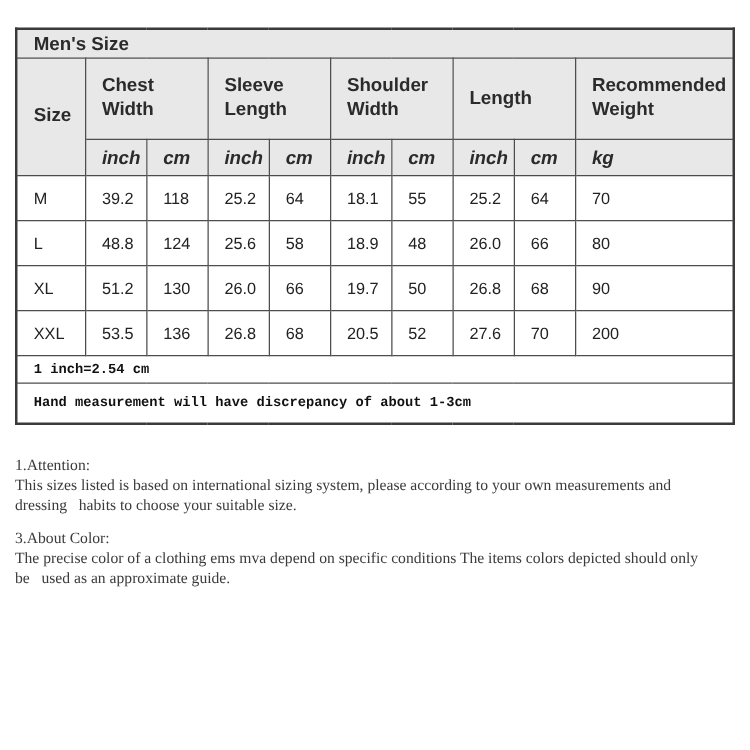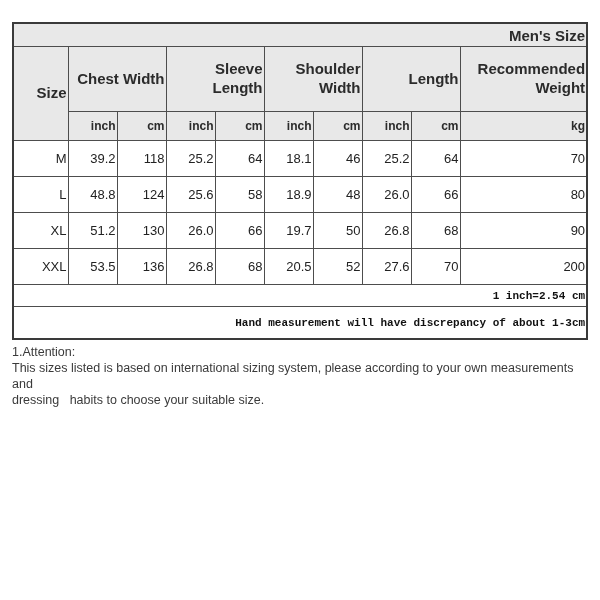--- a/index.html
+++ b/index.html
@@ -7,37 +7,37 @@
     width:600px;height:600px;background:#ffffff;
     font-family:"Liberation Sans",sans-serif;color:#2b2b2b;
   }
   .page{padding:22px 12px 0 12px;}
 
   table.size-table{
     width:576px;border-collapse:collapse;table-layout:fixed;
     border:2px solid #3a3a3a;
   }
   table.size-table td{
-    border:1px solid #4d4d4d;text-align:right;vertical-align:middle;
-    padding:0 1px;overflow:hidden;
+    border:1px solid #4d4d4d;text-align:left;vertical-align:middle;
+    padding:0 13px;overflow:hidden;
   }
   td.hdr{background:#e8e8e8;font-weight:bold;}
   td.title-cell{height:22px;font-size:15px;}
   td.group-cell{height:64px;font-size:15px;line-height:1.25;}
-  td.unit-cell{height:28px;font-size:12px;}
+  td.unit-cell{height:28px;font-size:15px;font-style:italic;}
   td.data-cell{height:35px;font-size:13px;font-weight:normal;color:#222;background:#fff;}
   td.note-cell{
     background:#fff;color:#111;
     font-family:"Liberation Mono","DejaVu Sans Mono",monospace;
     font-weight:bold;font-size:11px;
   }
   td.note-1{height:21px;margin-top:28px;}
   td.note-2{height:31px;border-top:3px double #4d4d4d;}
 
-  .paragraphs{margin-top:4px;}
+  .paragraphs{margin-top:24px;font-family:Liberation Serif, serif;}
   .para{
     white-space:pre-wrap;
     font-size:12.5px;line-height:16px;color:#3a3a3a;
     margin:0 0 10px 0;
   }
 </style>
 </head>
 <body>
 
 <div class="page">
@@ -82,21 +82,21 @@
       <td class="hdr unit-cell">kg</td>
     </tr>
 
     <tr>
       <td class="data-cell">M</td>
       <td class="data-cell">39.2</td>
       <td class="data-cell">118</td>
       <td class="data-cell">25.2</td>
       <td class="data-cell">64</td>
       <td class="data-cell">18.1</td>
-      <td class="data-cell">46</td>
+      <td class="data-cell">55</td>
       <td class="data-cell">25.2</td>
       <td class="data-cell">64</td>
       <td class="data-cell">70</td>
     </tr>
 
     <tr>
       <td class="data-cell">L</td>
       <td class="data-cell">48.8</td>
       <td class="data-cell">124</td>
       <td class="data-cell">25.6</td>
@@ -140,16 +140,19 @@
     <tr>
       <td class="note-cell note-2" colspan="10">Hand measurement will have discrepancy of about 1-3cm</td>
     </tr>
   </tbody>
     </table>
 
   <div class="paragraphs">
     <p class="para">1.Attention:
 This sizes listed is based on international sizing system, please according to your own measurements and
 dressing   habits to choose your suitable size.</p>
+    <p class="para">3.About Color:
+The precise color of a clothing ems mva depend on specific conditions The items colors depicted should only
+be   used as an approximate guide.</p>
 
   </div>
 
 </div>
 
 </body></html>

